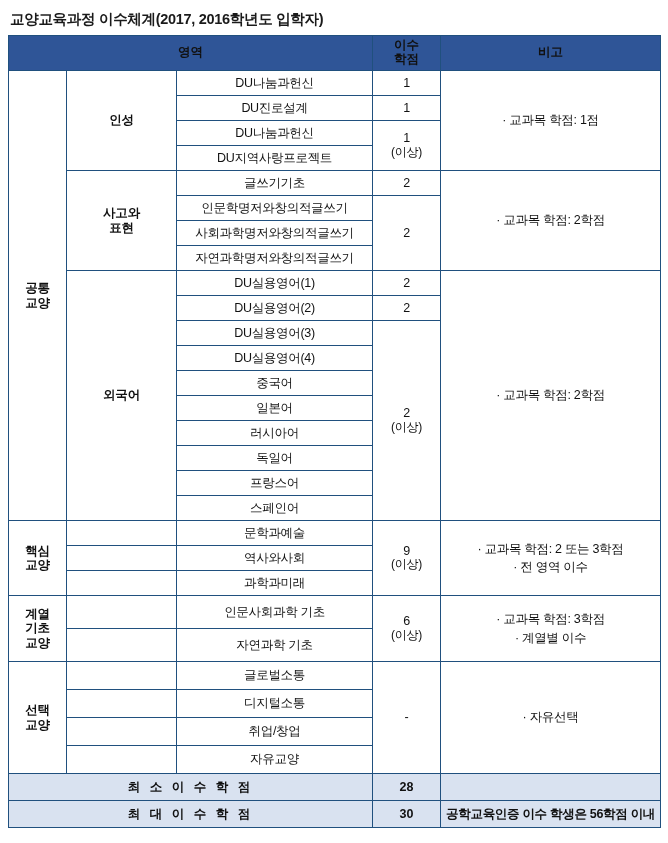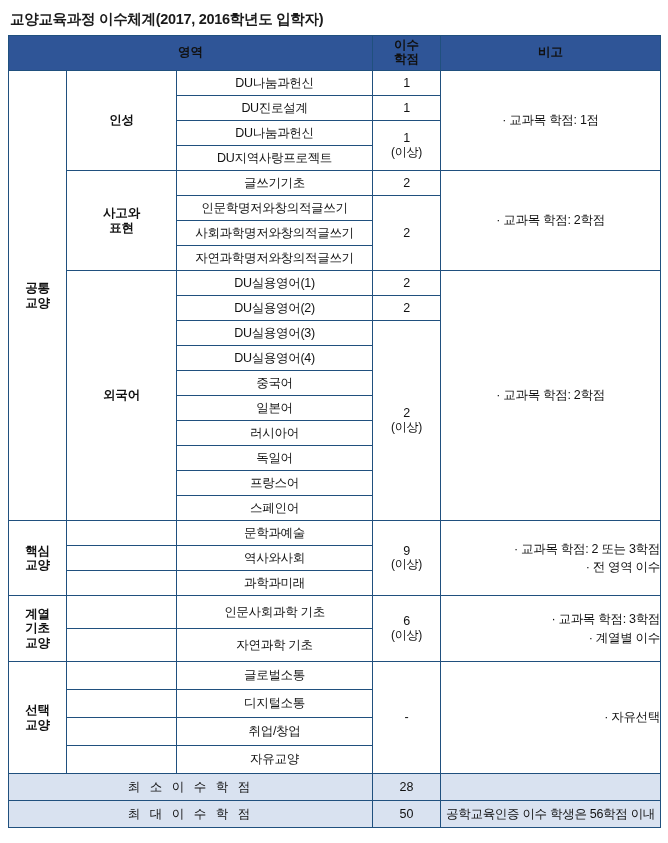--- a/index.html
+++ b/index.html
@@ -82,25 +82,24 @@
   }
   .note {
     text-align: left;
     padding-left: 9px;
     font-size: 12.5px;
     letter-spacing: -0.3px;
   }
   .note .line {
     display: block;
     line-height: 1.45;
-    text-align: right;
   }
   .totrow td {
     background: #d9e2f0;
-    font-weight: normal;
+    font-weight: bold;
     height: 26px;
     font-size: 12.5px;
   }
   .totlabel {
     letter-spacing: 3px;
   }
   .totnote {
     font-weight: bold;
     font-size: 12px;
     letter-spacing: -0.3px;
@@ -289,19 +288,19 @@
         <td class="course" style="height:27px">자유교양</td>
       </tr>
 
       <tr class="totrow">
         <td colspan="3" class="totlabel">최 소 이 수 학 점</td>
         <td>28</td>
         <td class="totnote"></td>
       </tr>
       <tr class="totrow">
         <td colspan="3" class="totlabel">최 대 이 수 학 점</td>
-        <td>50</td>
+        <td>30</td>
         <td class="totnote">공학교육인증 이수 학생은 56학점 이내</td>
       </tr>
 
     </tbody>
   </table>
 </div>
 
 </body></html>

